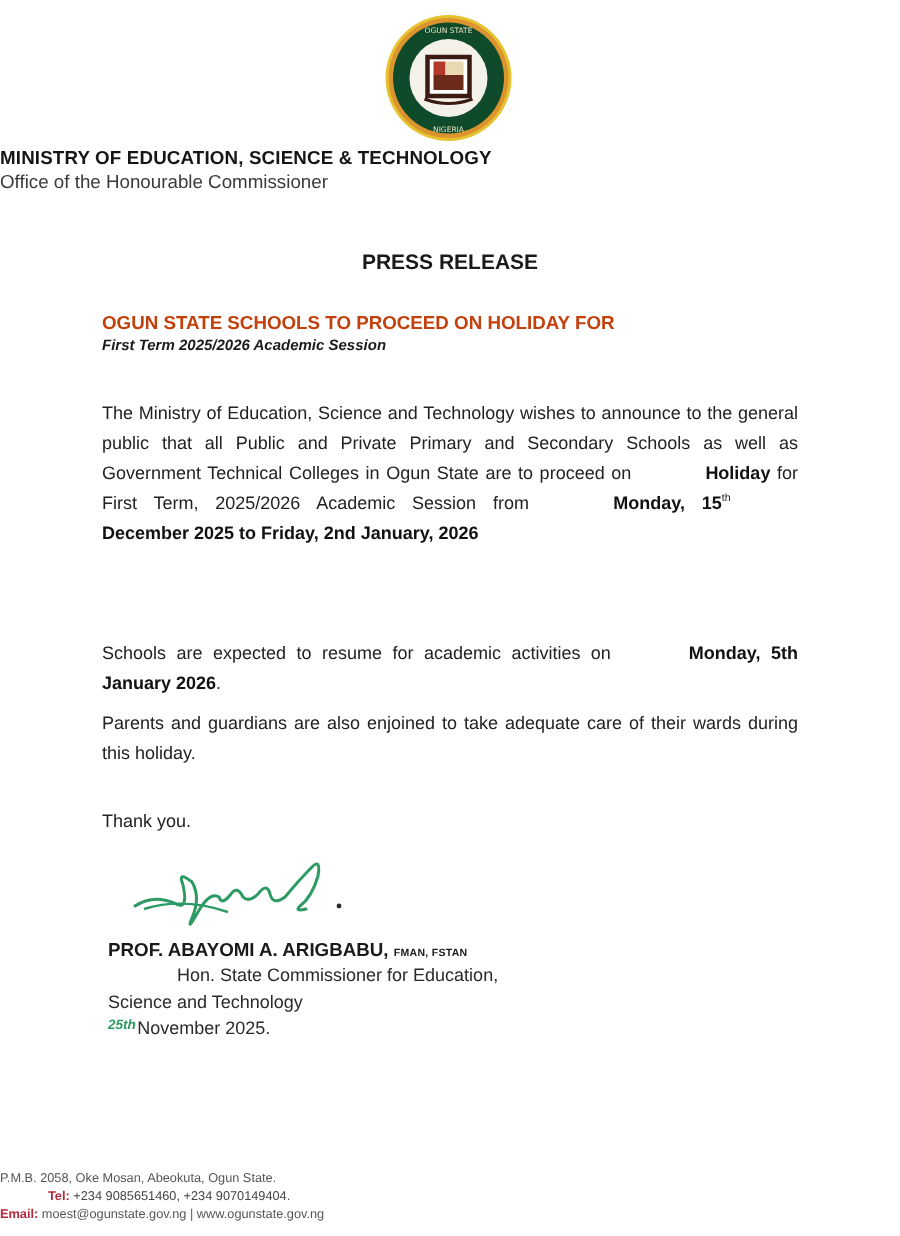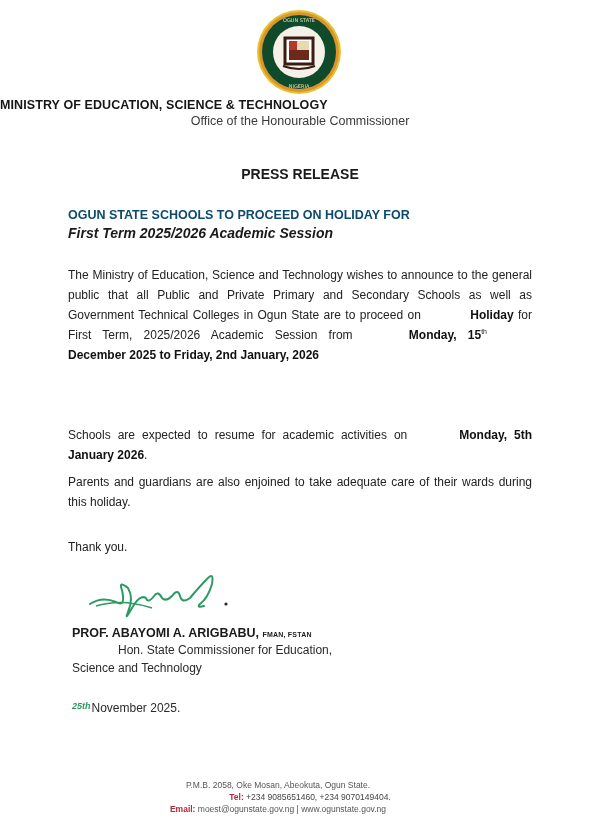--- a/index.html
+++ b/index.html
@@ -3,40 +3,40 @@
 <meta charset="utf-8">
 <style>
   html, body { margin: 0; padding: 0; }
   body {
     width: 600px; height: 824px; background: #ffffff; position: relative; overflow: hidden;
     font-family: "Liberation Sans", sans-serif; color: #1a1a1a;
   }
   .abs { position: absolute; }
   .logo { left: 253px; top: 8px; width: 92px; height: 88px; }
   .ministry { left: 0; width: 600px; top: 98px; text-align: left; font-weight: bold; font-size: 12.5px; letter-spacing: 0.1px; color: #161616; }
-  .office { left: 0; width: 600px; top: 114px; text-align: center; font-size: 12.5px; color: #3a3a3a; }
+  .office { left: 0; width: 600px; top: 114px; text-align: left; font-size: 12.5px; color: #3a3a3a; }
   .press { left: 0; width: 600px; top: 166px; text-align: center; font-weight: bold; font-size: 14px; color: #1a1a1a; }
-  .headline { left: 68px; top: 208px; font-weight: bold; font-size: 12.5px; color: #0c4a6e; }
-  .subhead { left: 68px; top: 225px; font-weight: bold; font-style: italic; font-size: 14px; color: #1a1a1a; }
+  .headline { left: 68px; top: 208px; font-weight: bold; font-size: 12.5px; color: #c2410c; }
+  .subhead { left: 68px; top: 225px; font-weight: bold; font-style: italic; font-size: 10px; color: #1a1a1a; }
   .para { left: 68px; width: 464px; font-size: 12px; line-height: 20px; text-align: justify; color: #222; }
   .p1 { top: 265px; }
   .p2 { top: 425px; }
   .p3 { top: 472px; }
   .p4 { top: 537px; }
   b { font-weight: bold; color: #111; margin-left: 45px; }
   sup { font-size: 7px; line-height: 0; }
   .sig { left: 82px; top: 568px; width: 170px; height: 60px; }
   .signame { left: 72px; top: 626px; font-size: 12.5px; font-weight: bold; color: #1a1a1a; }
   .signame .creds { font-size: 7px; font-weight: bold; letter-spacing: 0.2px; }
   .sigline { left: 72px; font-size: 12px; color: #2a2a2a; }
   .sl1 { top: 643px; margin-left: 46px; }
   .sl2 { top: 661px; }
-  .sl3 { top: 678px; margin-top: 23px; }
+  .sl3 { top: 678px; }
   .dayhand { color: #2e9a63; font-size: 9px; font-weight: bold; font-style: italic; position: relative; top: -3px; margin-right: 1px; }
-  .footer { left: 0; width: 556px; text-align: center; font-size: 8.5px; }
+  .footer { left: 0; width: 556px; font-size: 8.5px; }
   .f1 { top: 780px; color: #555; }
   .f2 { top: 792px; color: #444; padding-left: 32px; }
   .f3 { top: 804px; color: #555; }
   .lbl-red { color: #b3283b; font-weight: bold; }
 </style>
 </head>
 <body>
 
 <div class="abs logo">
   <svg width="92" height="88" viewBox="0 0 92 88">

